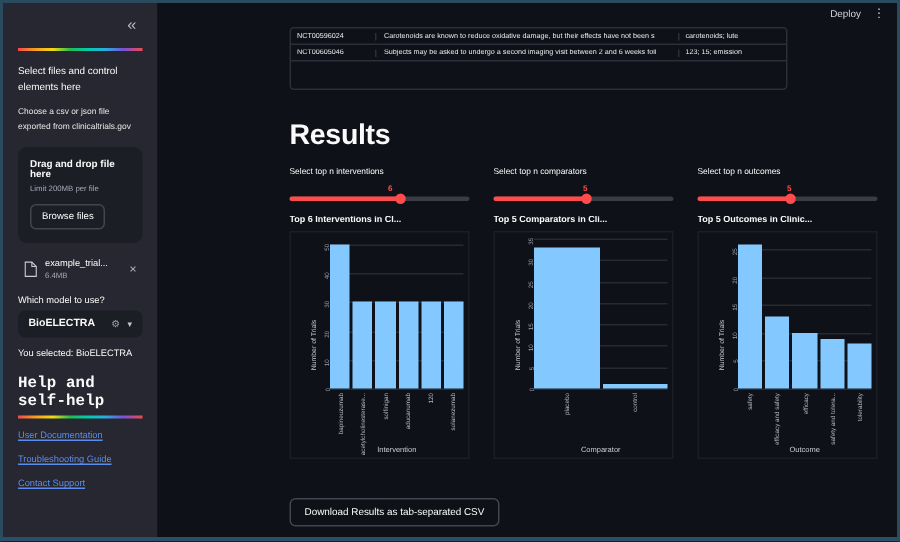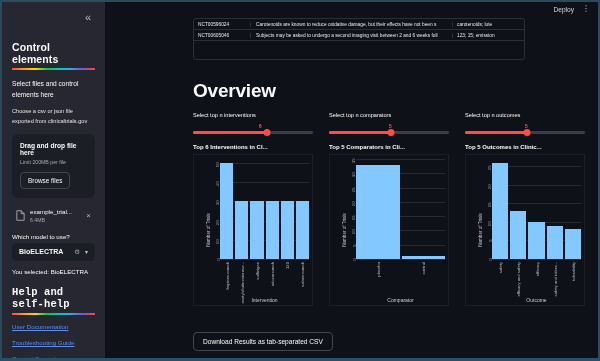--- a/index.html
+++ b/index.html
@@ -142,21 +142,20 @@
   <div class="chrome-top"></div>
   <div class="chrome-left"></div>
   <div class="chrome-right"></div>
   <div class="chrome-bottom"></div>
 
   <aside class="sidebar">
     <div class="collapse-row">
       <span class="collapse-btn">«</span>
     </div>
 
-    <div class="sb-h1">Control elements</div>
     <div class="rainbow"></div>
 
     <div class="sb-text">Select files and control elements here</div>
     <div class="sb-text small">Choose a csv or json file exported from clinicaltrials.gov</div>
 
     <div class="dropzone">
       <div class="dz-title">Drag and drop file here</div>
       <div class="dz-sub">Limit 200MB per file</div>
       <div class="browse-btn">Browse files</div>
     </div>
@@ -209,21 +208,21 @@
           <div class="df-c3">carotenoids; lute</div>
         </div>
         <div class="df-row">
           <div class="df-c1">NCT00605046</div>
           <div class="df-c2">Subjects may be asked to undergo a second imaging visit between 2 and 6 weeks foll</div>
           <div class="df-c3">123; 15; emission</div>
         </div>
       </div>
     </div>
 
-    <h1 class="ov-title">Overview</h1>
+    <h1 class="ov-title">Results</h1>
 
     <div class="sliders">
       <div class="slider-col">
         <div class="sl-label">Select top n interventions</div>
         <div class="sl-value" id="slv0" style="margin-left: calc(12%);">6</div>
         <div class="sl-track">
           <div class="sl-fill" id="slf0" style="width: 62%;"></div>
           <div class="sl-knob" id="slk0" style="left: 62%;"></div>
         </div>
       </div>

